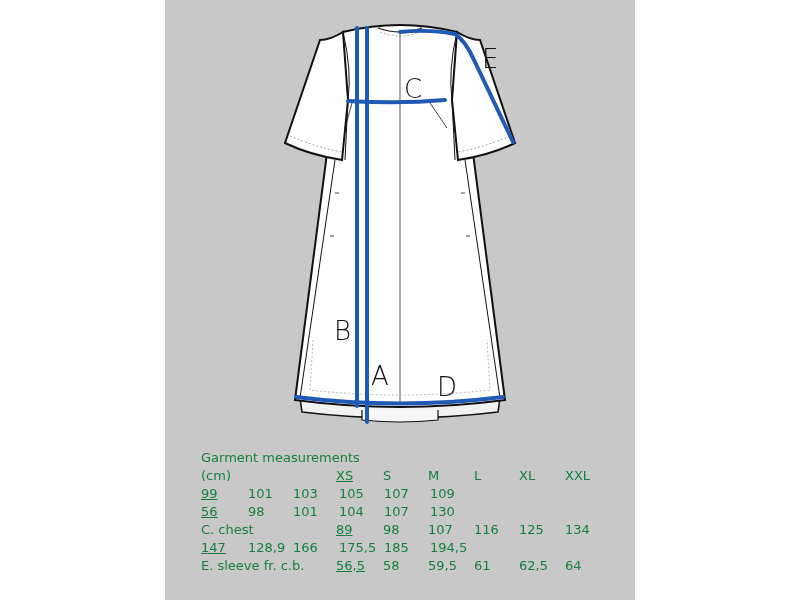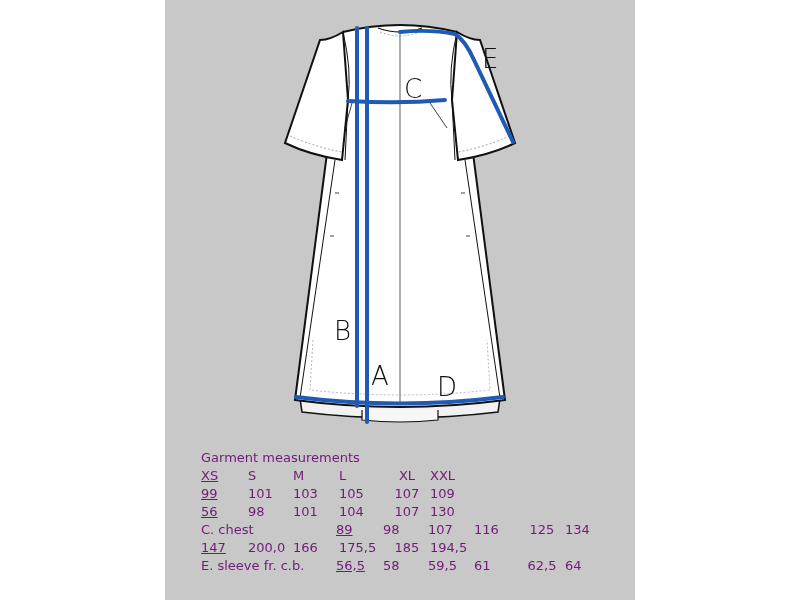--- a/index.html
+++ b/index.html
@@ -12,27 +12,27 @@
     position: absolute; left: 165px; top: 0; width: 470px; height: 600px;
     background: #c8c8c8;
   }
   .diagram { position: absolute; left: 0; top: 0; }
   .label-letter {
     position: absolute; font-size: 26px; color: #111; font-weight: 300;
     font-family: "DejaVu Sans", sans-serif; line-height: 1;
   }
   .table-wrap {
     position: absolute; left: 201px; top: 449px; width: 420px;
-    font-size: 13px; color: #701a75; line-height: 18px;
+    font-size: 13px; color: #15803d; line-height: 18px;
   }
   .tbl-title { height: 18px; white-space: nowrap; }
   .tbl-row { display: flex; height: 18px; white-space: nowrap; }
   .c0 { width: 135px; }
   .c1 { width: 47px; text-decoration: underline; } .c2 { width: 45px; } .c3 { width: 46px; }
-  .c4 { width: 45px; } .c5 { width: 46px; text-align: center; } .c6 { width: 45px; }
+  .c4 { width: 45px; } .c5 { width: 46px; } .c6 { width: 45px; }
 </style>
 </head>
 <body>
 
 <div class="panel"></div>
 
 <svg class="diagram" width="800" height="600" viewBox="0 0 800 600">
 
   <path d="M300 398 Q400 412 500 398 L498 412 Q400 424 302 412 Z" fill="#f2f2f2" stroke="#111" stroke-width="1.5"></path>
   <path d="M362 410 L362 420 Q400 424 438 420 L438 410" fill="#f7f7f7" stroke="#111" stroke-width="1.2"></path>
@@ -77,20 +77,21 @@
 
 <div class="label-letter" style="left:404px; top:76px;">C</div>
 <div class="label-letter" style="left:482px; top:46px;">E</div>
 <div class="label-letter" style="left:334px; top:318px;">B</div>
 <div class="label-letter" style="left:371px; top:363px;">A</div>
 <div class="label-letter" style="left:437px; top:374px;">D</div>
 
 <div class="table-wrap">
   <div class="tbl-title">Garment measurements</div>
   <div class="tbl-row">
+    <span class="c0">(cm)</span>
     <span class="c1">XS</span>
     <span class="c2">S</span>
     <span class="c3">M</span>
     <span class="c4">L</span>
     <span class="c5">XL</span>
     <span class="c6">XXL</span>
   </div>
   <div class="tbl-row">
     <span class="c1">99</span>
     <span class="c2">101</span>
@@ -111,21 +112,21 @@
     <span class="c0">C. chest</span>
     <span class="c1">89</span>
     <span class="c2">98</span>
     <span class="c3">107</span>
     <span class="c4">116</span>
     <span class="c5">125</span>
     <span class="c6">134</span>
   </div>
   <div class="tbl-row">
     <span class="c1">147</span>
-    <span class="c2">200,0</span>
+    <span class="c2">128,9</span>
     <span class="c3">166</span>
     <span class="c4">175,5</span>
     <span class="c5">185</span>
     <span class="c6">194,5</span>
   </div>
   <div class="tbl-row">
     <span class="c0">E. sleeve fr. c.b.</span>
     <span class="c1">56,5</span>
     <span class="c2">58</span>
     <span class="c3">59,5</span>

